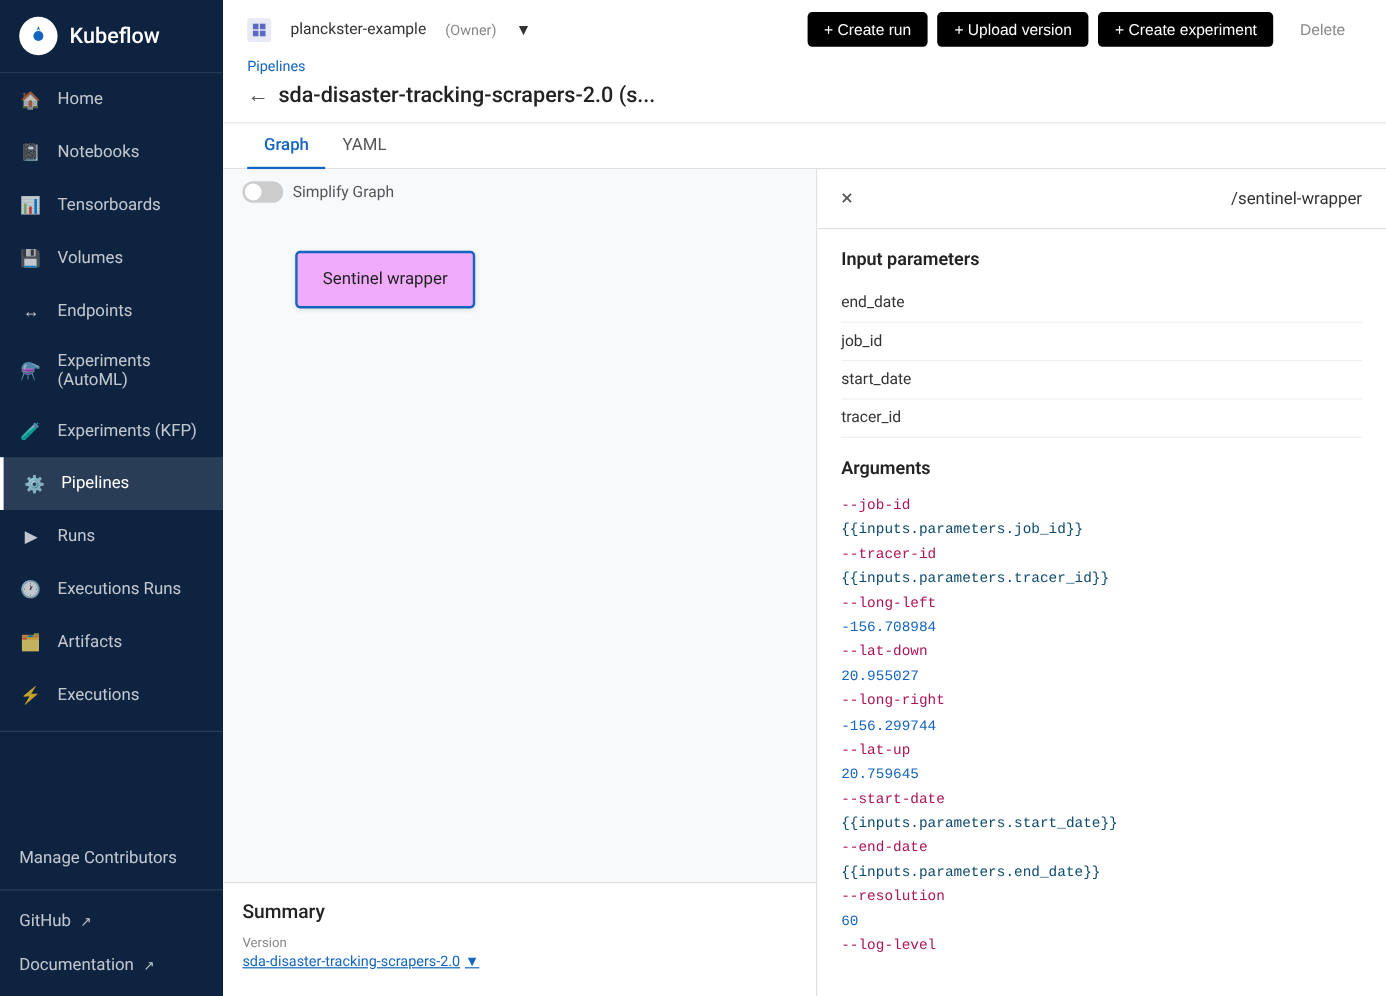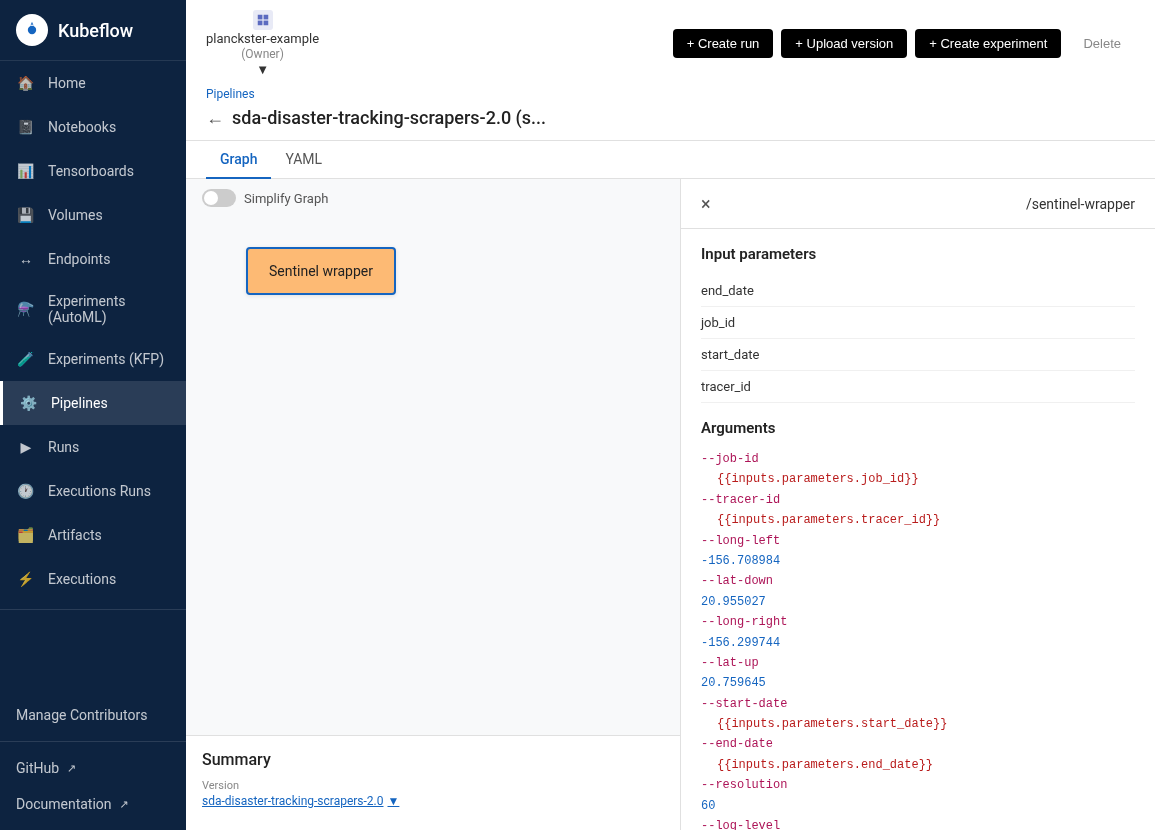--- a/index.html
+++ b/index.html
@@ -77,25 +77,24 @@
     }
     .header-top {
       display: flex;
       align-items: center;
       justify-content: space-between;
       padding: 10px 0 8px;
     }
     .workspace-selector {
       display: flex;
       align-items: center;
-      gap: 1px;
+      gap: 16px;
       font-size: 13px;
       color: #333;
       cursor: pointer;
-      flex-direction: column;
     }
     .workspace-icon {
       width: 20px;
       height: 20px;
       background: #e8eaf6;
       border-radius: 3px;
       display: flex;
       align-items: center;
       justify-content: center;
       font-size: 12px;
@@ -187,21 +186,21 @@
     .simplify-label { font-size: 13px; color: #555; }
     .graph-canvas {
       flex: 1;
       position: relative;
       overflow: hidden;
     }
     .pipeline-node {
       position: absolute;
       top: 30px;
       left: 60px;
-      background: #fdba74;
+      background: #f0abfc;
       border: 2px solid #1565c0;
       border-radius: 4px;
       padding: 14px 20px;
       font-size: 14px;
       color: #222;
       min-width: 150px;
       text-align: center;
       cursor: pointer;
       box-shadow: 0 1px 4px rgba(0,0,0,0.1);
     }
@@ -258,21 +257,21 @@
     .output-section { margin: 16px 0; }
     .args-section { margin-top: 16px; }
     .args-title { font-size: 15px; font-weight: 600; color: #222; margin-bottom: 12px; }
     .code-block {
       font-family: 'Courier New', monospace;
       font-size: 12px;
       line-height: 1.7;
     }
     .code-arg { color: #ad1457; }
     .code-val { color: #1565c0; }
-    .code-tmpl { color: #b91c1c; margin-left: 16px; }
+    .code-tmpl { color: #0c4a6e; }
   </style>
 </head>
 <body>
 
 <nav class="sidebar">
   <div class="sidebar-logo">
     <div class="logo-icon">
       <svg viewBox="0 0 24 24" fill="#1565c0">
           <circle cx="12" cy="12" r="5" fill="#1565c0"></circle>
           <path d="M12 2 L14 7 L12 5 L10 7 Z" fill="#1565c0"></path>

